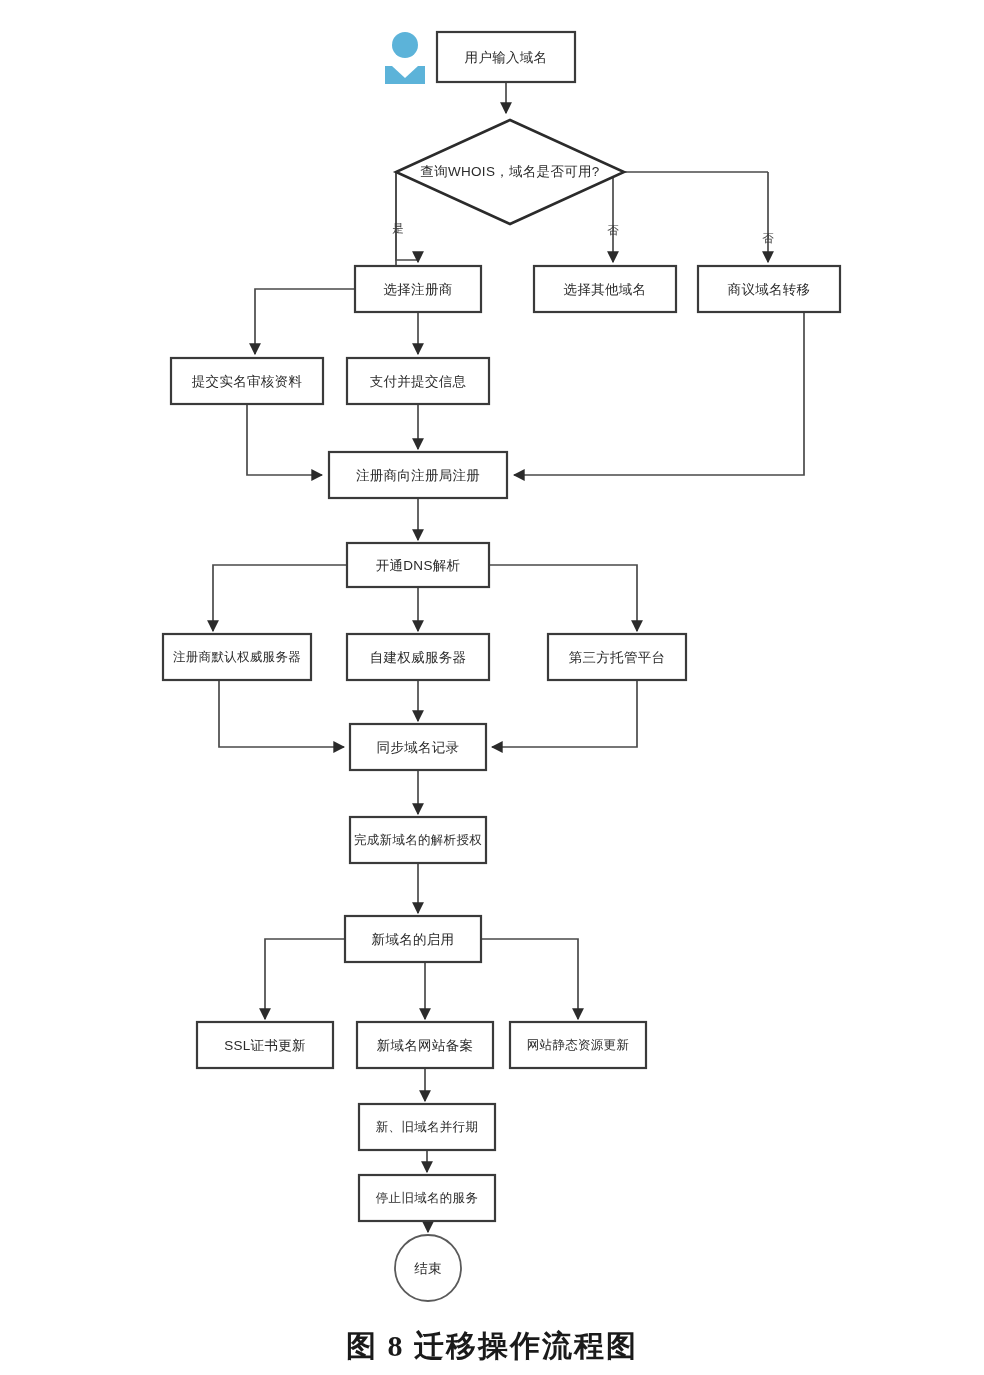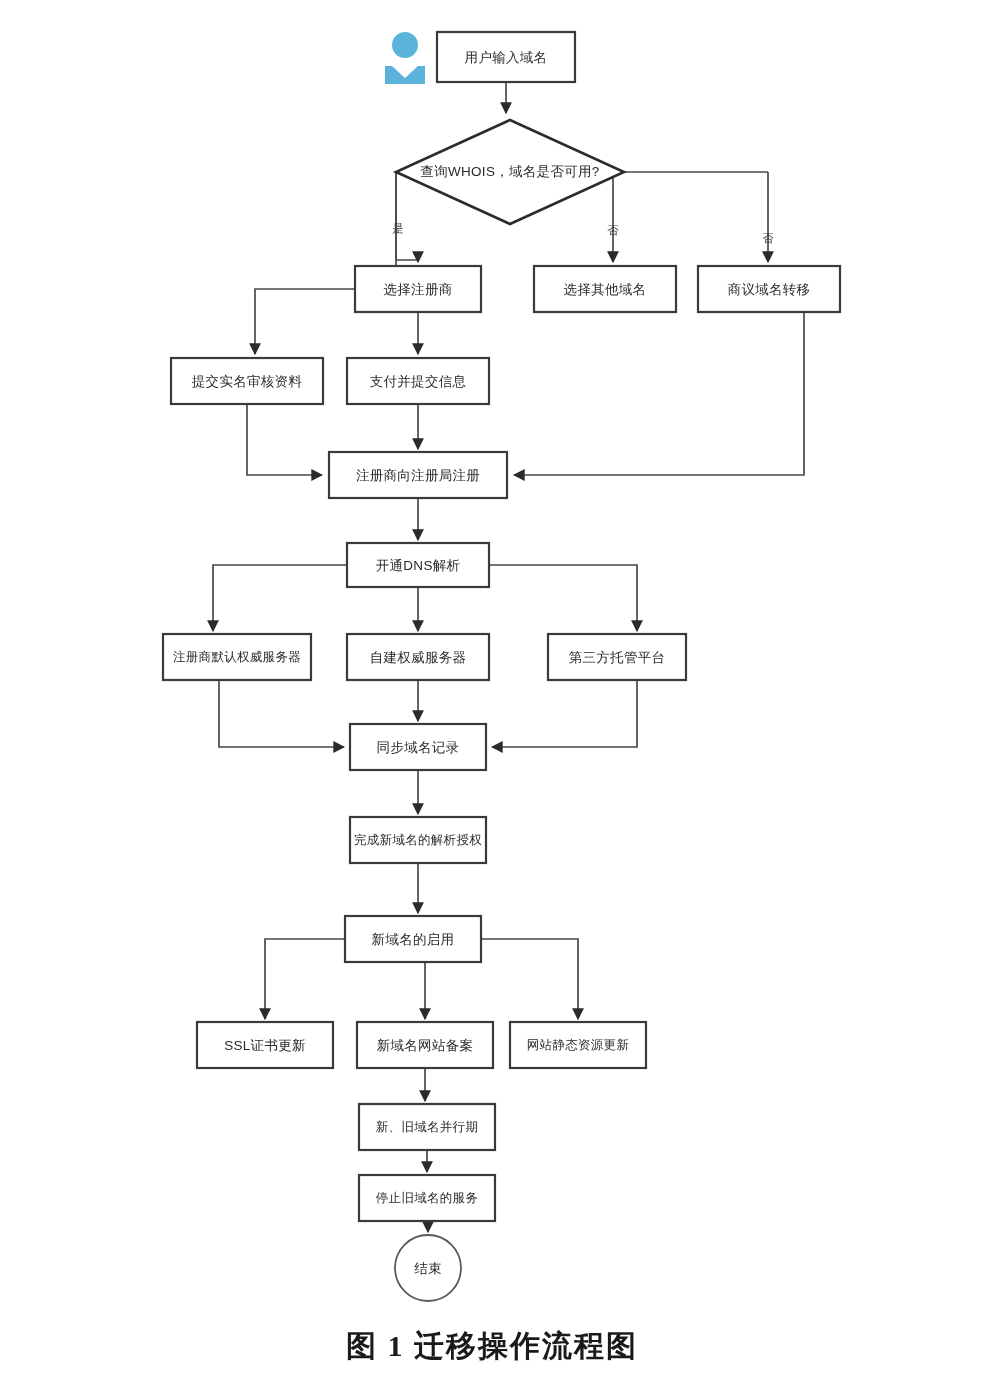--- a/index.html
+++ b/index.html
@@ -256,14 +256,14 @@
         <text class="node-label" x="427" y="1199" style="font-size:12.5px">停止旧域名的服务</text>
       </g>
 
       <g>
         <circle class="node-circle" cx="428" cy="1268" r="33"></circle>
         <text class="node-label" x="428" y="1269">结束</text>
       </g>
     </g>
   </svg>
 
-  <div id="caption">图 1  迁移操作流程图</div>
+  <div id="caption">图 8  迁移操作流程图</div>
 </div>
 
 </body></html>

